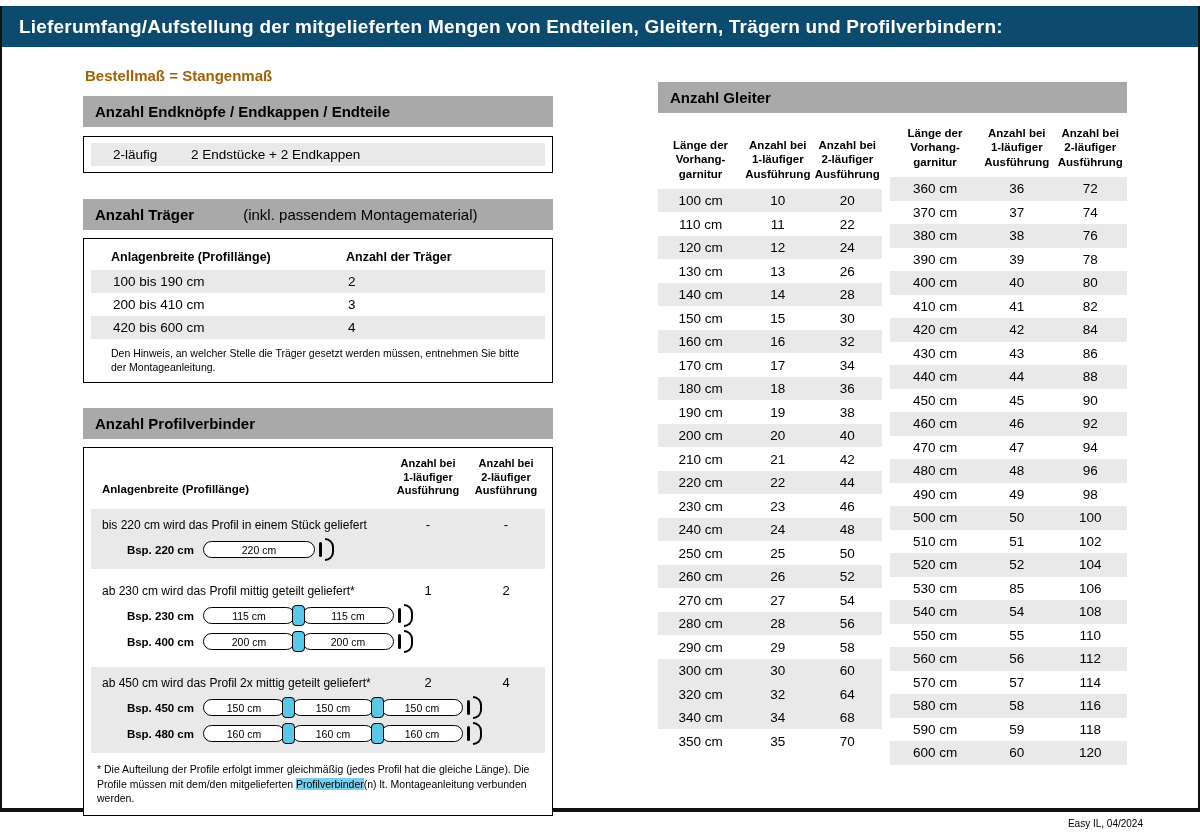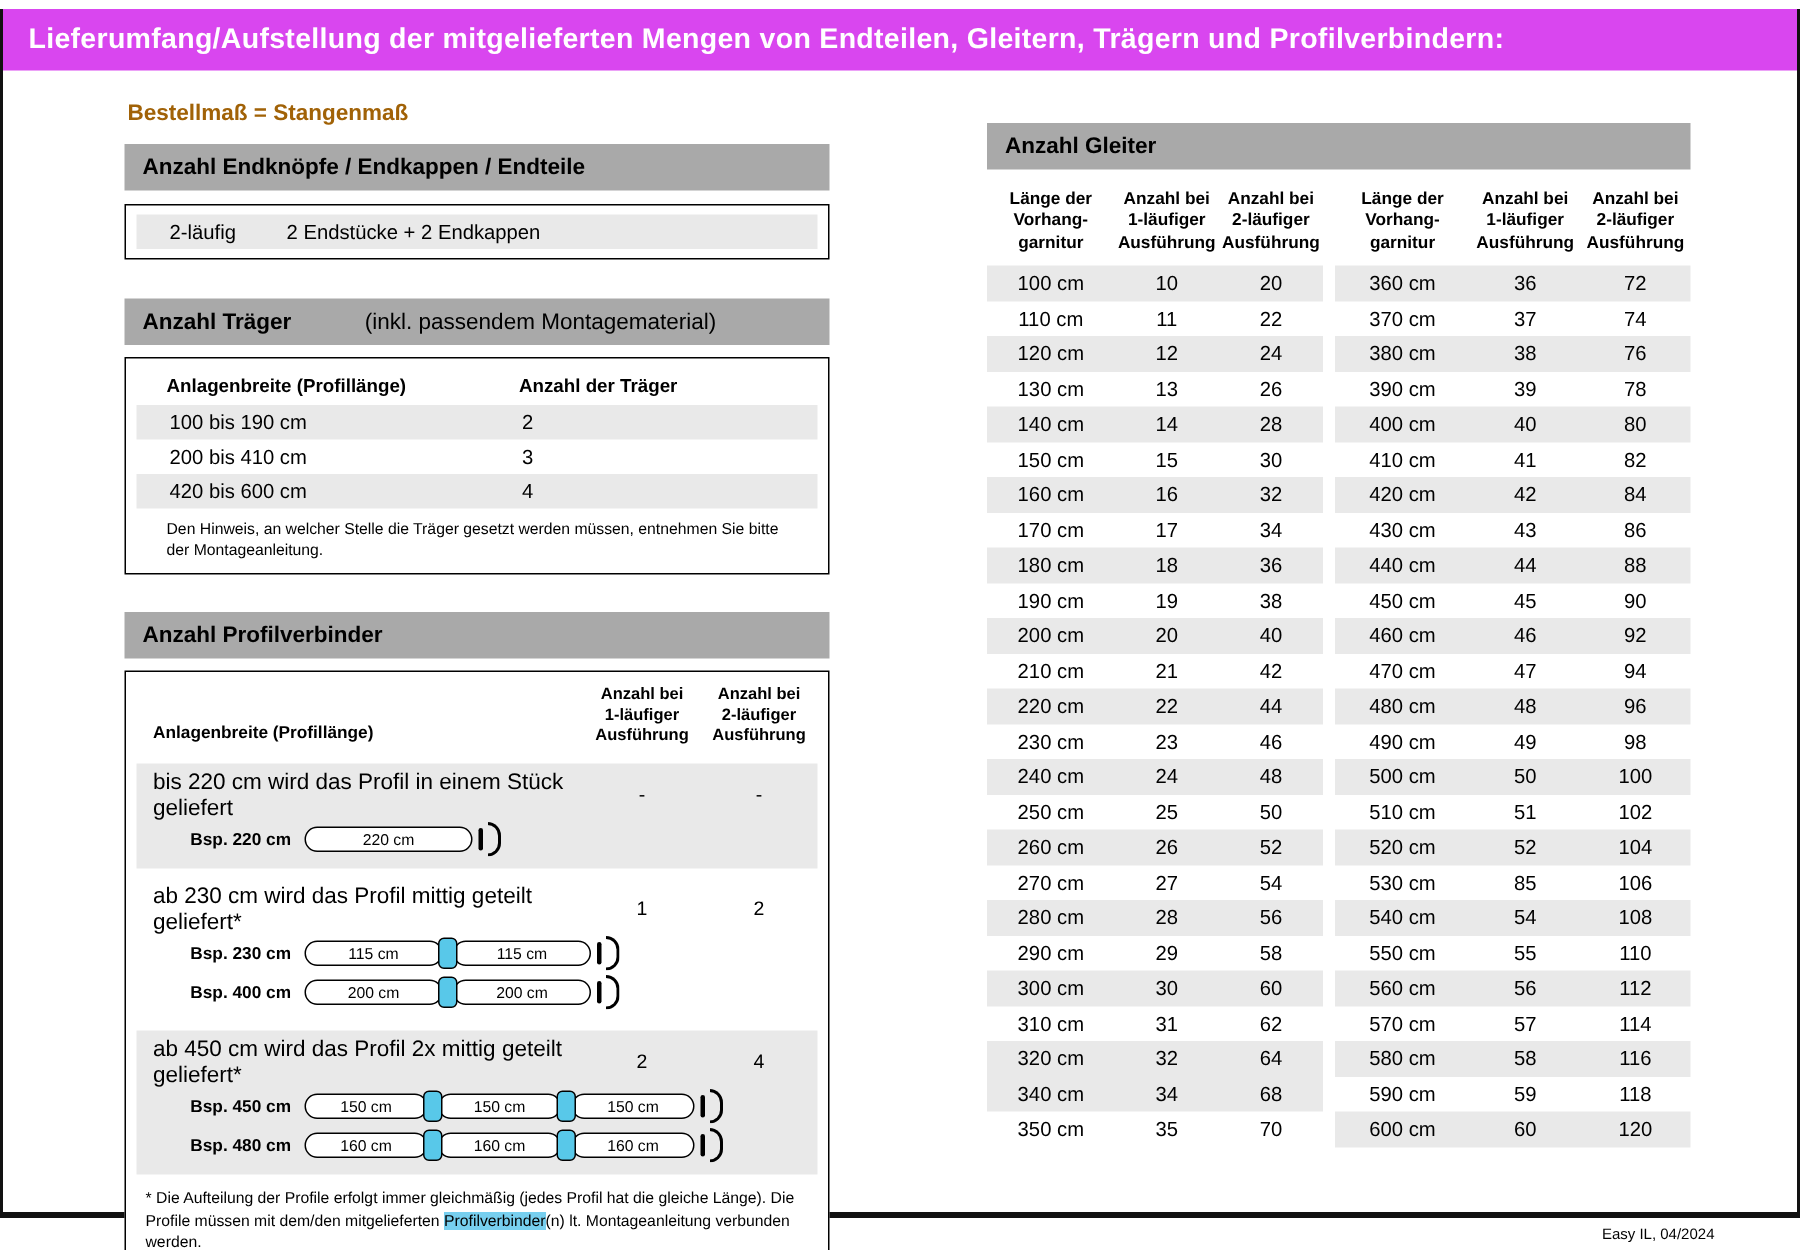--- a/index.html
+++ b/index.html
@@ -1,19 +1,19 @@
 <!DOCTYPE html>
 <html><head>
 <meta charset="utf-8">
 <style>
   * { margin:0; padding:0; box-sizing:border-box; }
   html,body { width:1200px; height:833px; background:#fff; font-family:"Liberation Sans", sans-serif; color:#000; }
   .sheet { position:absolute; top:6px; left:0; width:1200px; height:806px; background:#fff;
            border-left:2px solid #111; border-right:2px solid #111; border-bottom:4px solid #111; }
-  .titlebar { height:41px; background:#d946ef; color:#fff; display:flex; align-items:center;
+  .titlebar { height:41px; background:#0c4a6e; color:#fff; display:flex; align-items:center;
               padding-left:17px; font-size:19px; font-weight:bold; letter-spacing:.2px; }
   .col-left  { position:absolute; left:81px;  top:55px; width:470px; }
   .col-right { position:absolute; left:656px; top:76px; width:469px; }
   .red-note { color:#a16207; font-weight:bold; font-size:15px; margin:6px 0 0 2px; }
   .bar { background:#a9a9a9; color:#000; font-size:15px; padding:0 12px; height:31px;
          display:flex; align-items:center; }
   .bar b { font-weight:bold; }
   .bar .normal { font-weight:normal; margin-left:5px; }
   .boxed { border:1.5px solid #000; background:#fff; padding:6px 7px; }
   .gray { background:#e9e9e9; }
@@ -33,21 +33,21 @@
   [data-name="traeger-rows"] .row { grid-template-columns:235px 1fr; padding-left:20px; }
   .t-note { font-size:10.5px; line-height:1.35; padding:7px 4px 2px 20px; max-width:450px; }
 
   
   [data-name="profilverbinder-box"] { margin-top:8px; padding-bottom:9px; }
   .pv-head { display:grid; grid-template-columns:1fr 78px 78px; align-items:end; padding:3px 0 6px 11px; }
   .pv-col1 { font-weight:bold; font-size:11.5px; align-self:end; padding-bottom:2px; }
   .pv-colh { font-weight:bold; font-size:11px; text-align:center; white-space:pre-line; line-height:1.2; }
   .pv-block { margin-top:6px; padding:4px 0 6px 0; }
   .pv-row { display:grid; grid-template-columns:1fr 78px 78px; align-items:center; min-height:24px; }
-  .pv-text { padding-left:11px; font-size:15px; }
+  .pv-text { padding-left:11px; font-size:12px; }
   .pv-val { text-align:center; font-size:13px; }
   .pv-example { display:flex; align-items:center; min-height:26px; }
   .pv-bsp { width:112px; text-align:right; font-weight:bold; font-size:11.5px; padding-right:9px; flex:0 0 112px; }
   .rod { display:flex; align-items:center; position:relative; }
   .pill { height:17px; border:1.5px solid #000; border-radius:9px; background:#fff; display:flex;
           align-items:center; justify-content:center; font-size:10.5px; padding:0 6px; position:relative; }
   .joint { width:13px; height:21px; background:#58c8e9; border:1.5px solid #000; border-radius:4px;
            margin:0 -3px; position:relative; z-index:2; }
   .endcap { display:flex; align-items:center; margin-left:4px; }
   .endcap .bar2 { width:3px; height:15px; background:#000; border-radius:2px; display:block; }
@@ -334,25 +334,20 @@
             <div class="row" data-name="table-row">
               <div class="cell" data-name="table-cell">290 cm</div>
               <div class="cell" data-name="table-cell">29</div>
               <div class="cell" data-name="table-cell">58</div>
             </div>
             <div class="row gray" data-name="table-row">
               <div class="cell" data-name="table-cell">300 cm</div>
               <div class="cell" data-name="table-cell">30</div>
               <div class="cell" data-name="table-cell">60</div>
             </div>
-            <div class="row" data-name="table-row">
-              <div class="cell" data-name="table-cell">310 cm</div>
-              <div class="cell" data-name="table-cell">31</div>
-              <div class="cell" data-name="table-cell">62</div>
-            </div>
             <div class="row gray" data-name="table-row">
               <div class="cell" data-name="table-cell">320 cm</div>
               <div class="cell" data-name="table-cell">32</div>
               <div class="cell" data-name="table-cell">64</div>
             </div>
             <div class="row gray" data-name="table-row">
               <div class="cell" data-name="table-cell">340 cm</div>
               <div class="cell" data-name="table-cell">34</div>
               <div class="cell" data-name="table-cell">68</div>
             </div>

